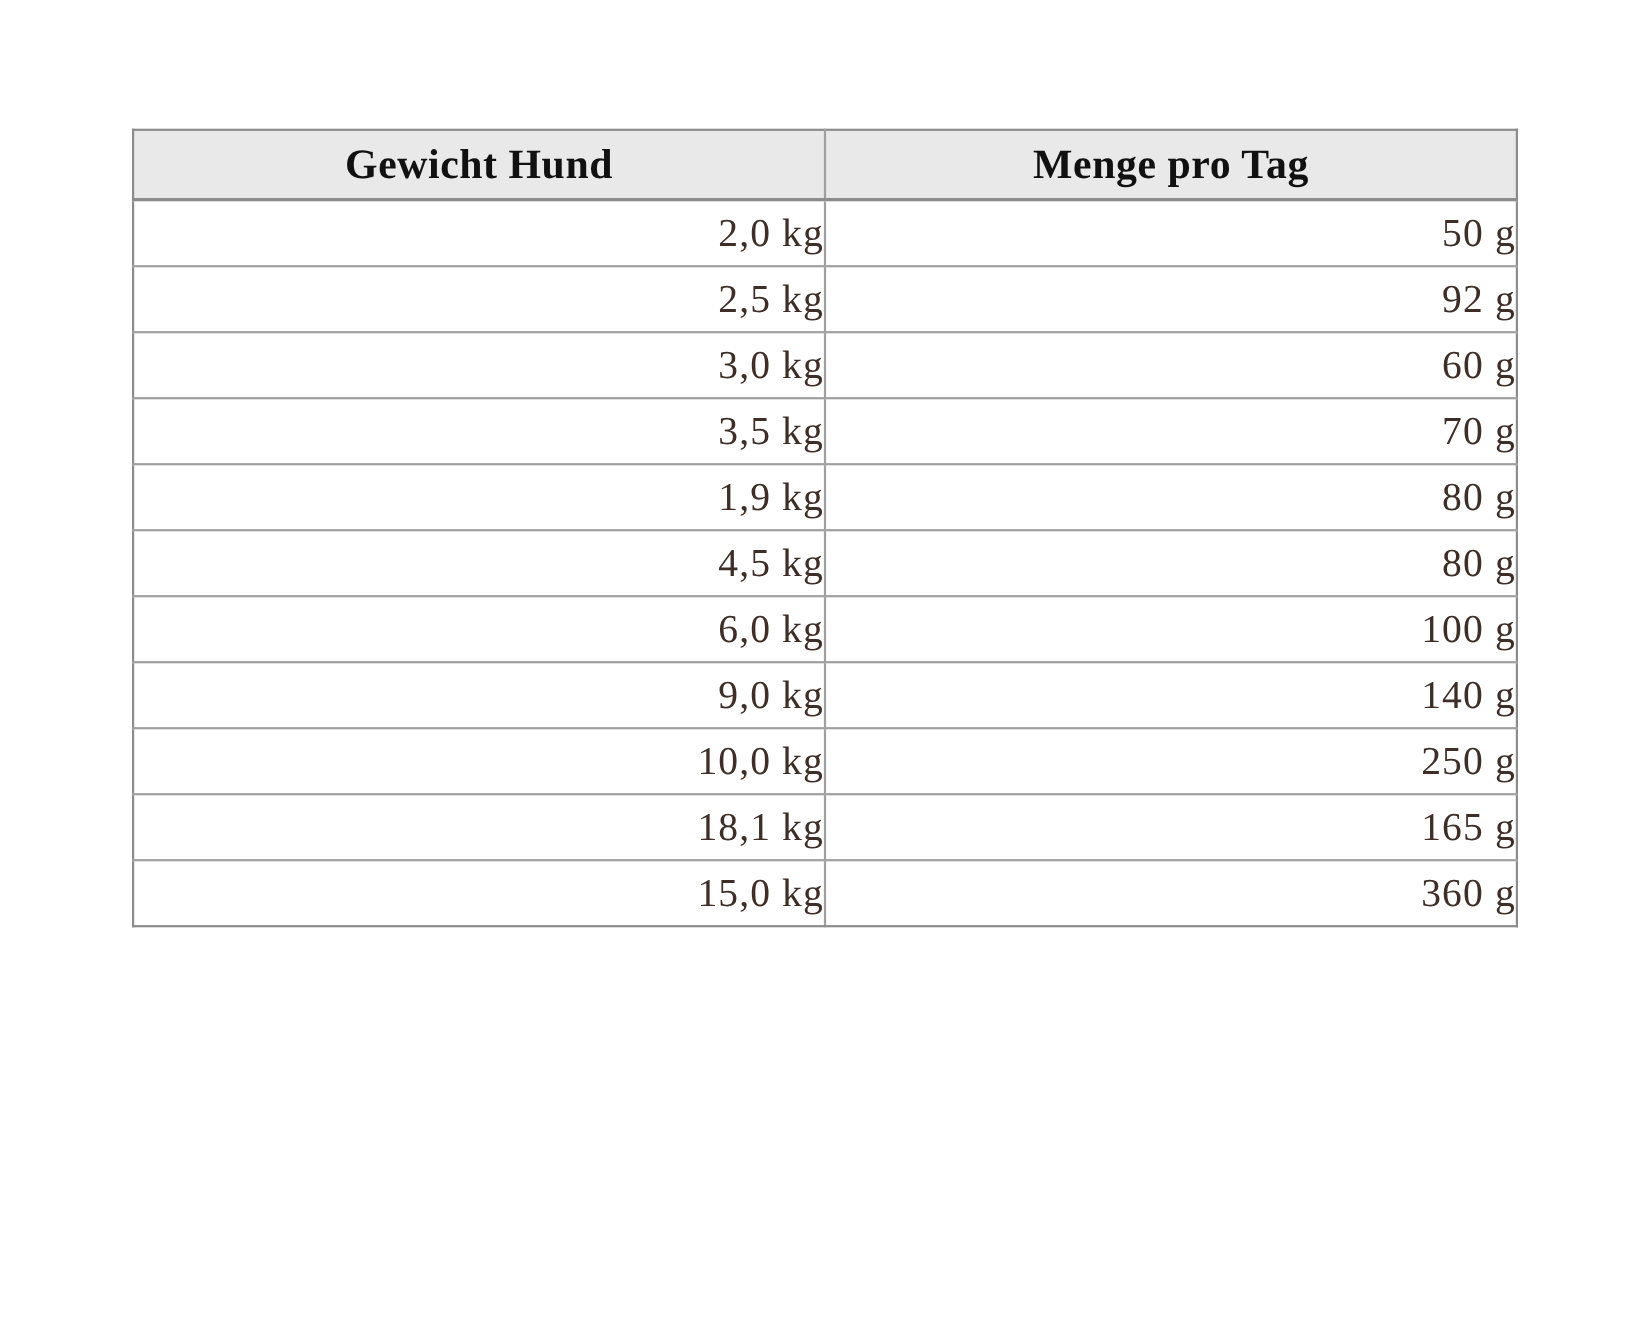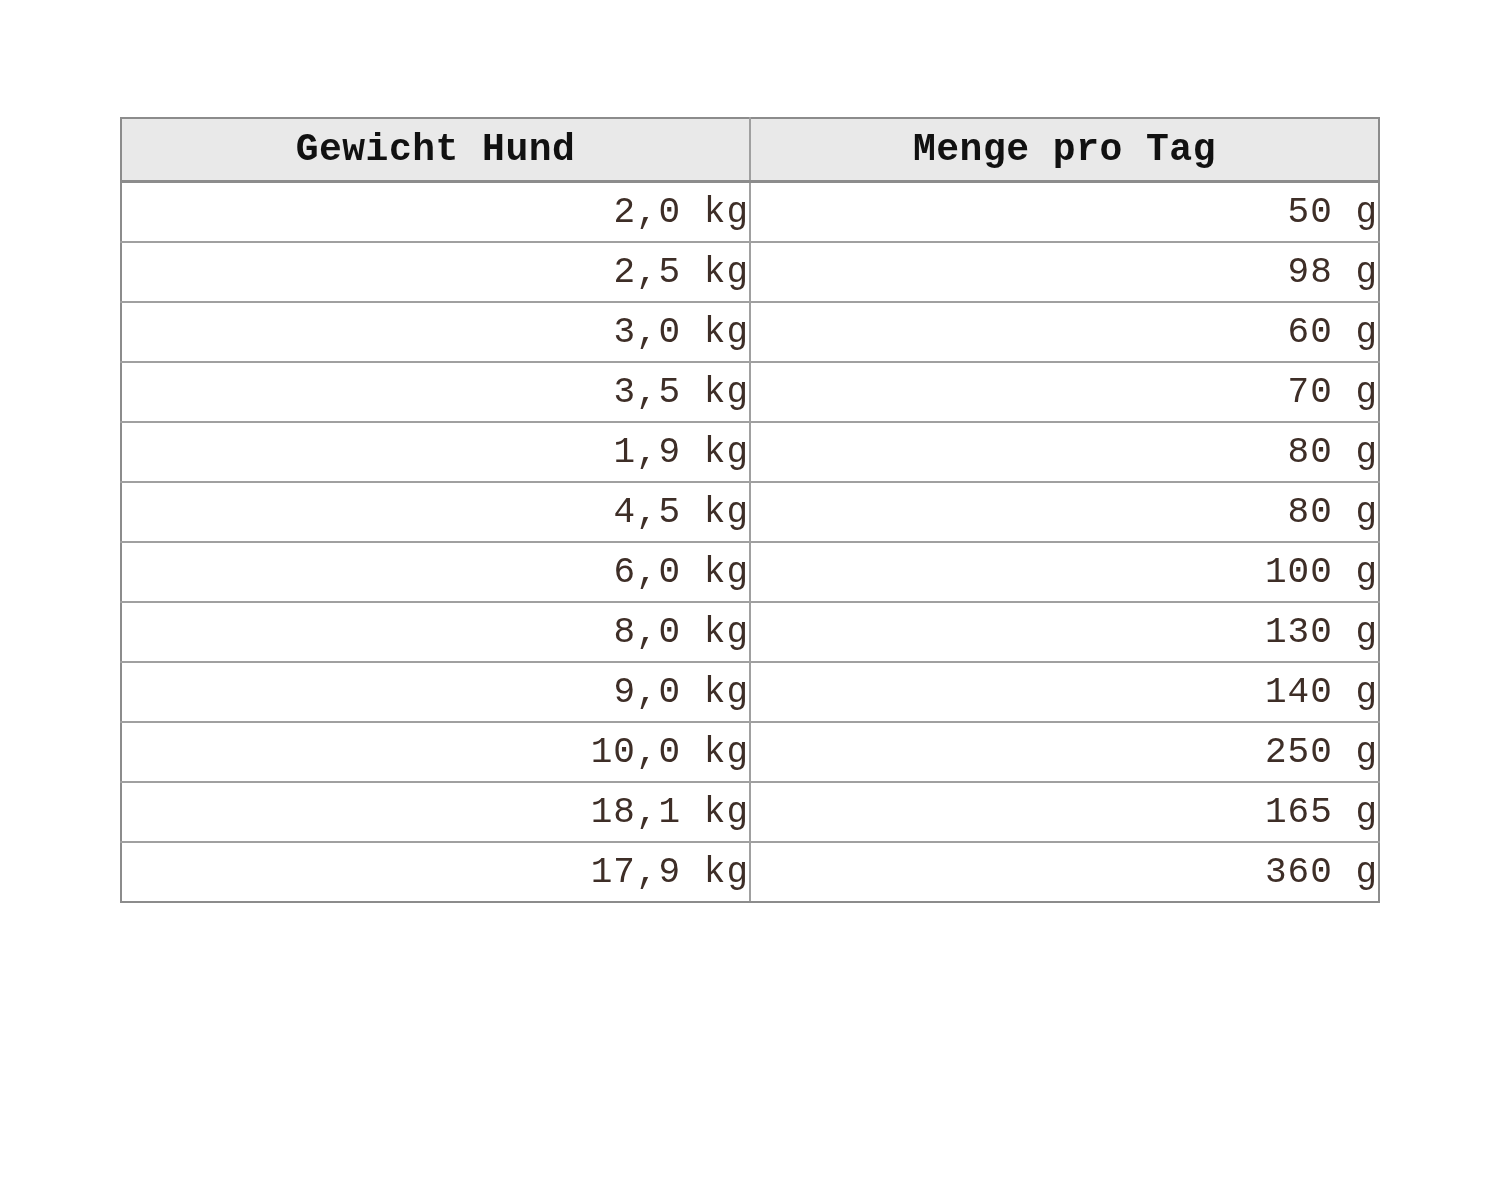--- a/index.html
+++ b/index.html
@@ -6,21 +6,21 @@
     margin: 0;
     padding: 0;
     background: #ffffff;
   }
   .page {
     position: relative;
     width: 1500px;
     height: 1200px;
     background: #ffffff;
     overflow: hidden;
-    font-family: Liberation Mono, monospace;
+    font-family: Liberation Serif, serif;
   }
   table.feeding-table {
     position: absolute;
     left: 120px;
     top: 117px;
     width: 1260px;
     border-collapse: collapse;
     table-layout: fixed;
     border: 2px solid var(--outer-border, #8c8c8c);
   }
@@ -72,21 +72,21 @@
         <th>Menge pro Tag</th>
       </tr>
     </thead>
     <tbody>
         <tr>
           <td>2,0 kg</td>
           <td>50 g</td>
         </tr>
         <tr>
           <td>2,5 kg</td>
-          <td>98 g</td>
+          <td>92 g</td>
         </tr>
         <tr>
           <td>3,0 kg</td>
           <td>60 g</td>
         </tr>
         <tr>
           <td>3,5 kg</td>
           <td>70 g</td>
         </tr>
         <tr>
@@ -95,34 +95,30 @@
         </tr>
         <tr>
           <td>4,5 kg</td>
           <td>80 g</td>
         </tr>
         <tr>
           <td>6,0 kg</td>
           <td>100 g</td>
         </tr>
         <tr>
-          <td>8,0 kg</td>
-          <td>130 g</td>
-        </tr>
-        <tr>
           <td>9,0 kg</td>
           <td>140 g</td>
         </tr>
         <tr>
           <td>10,0 kg</td>
           <td>250 g</td>
         </tr>
         <tr>
           <td>18,1 kg</td>
           <td>165 g</td>
         </tr>
         <tr>
-          <td>17,9 kg</td>
+          <td>15,0 kg</td>
           <td>360 g</td>
         </tr>
       </tbody>
   </table>
 </div>
 
 </body></html>

